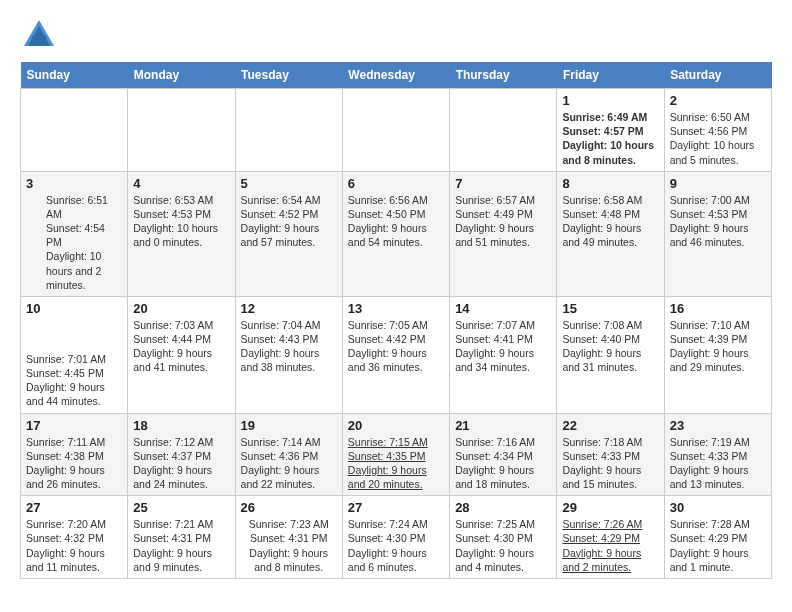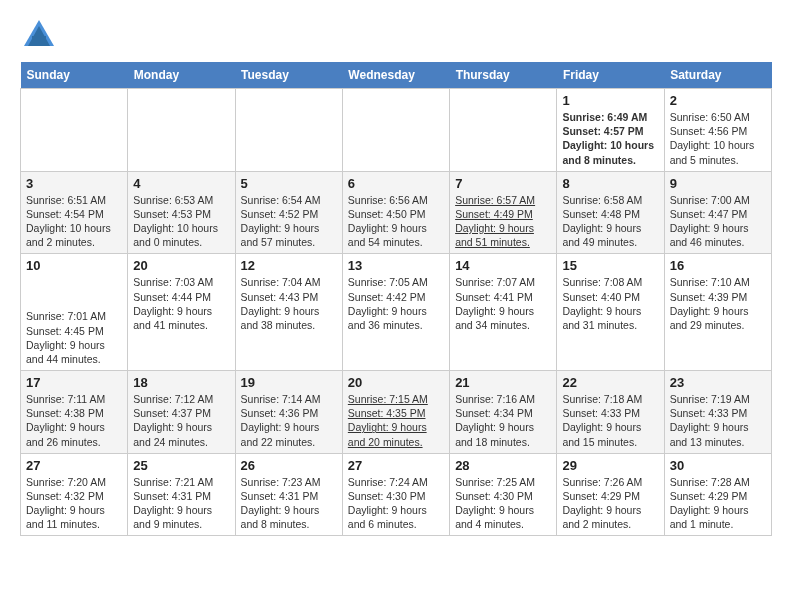--- a/index.html
+++ b/index.html
@@ -148,21 +148,21 @@
         <td>
           <span class="day-number">2</span>
           <div class="day-info" style="white-space: pre-line;">Sunrise: 6:50 AM
 Sunset: 4:56 PM
 Daylight: 10 hours and 5 minutes.</div>
         </td>
       </tr>
       <tr>
         <td>
           <span class="day-number">3</span>
-          <div class="day-info" style="white-space: pre-line;">Sunrise: 6:51 AM
+          <div class="day-info" style="white-space: pre-line; margin-left: 20px;">Sunrise: 6:51 AM
 Sunset: 4:54 PM
 Daylight: 10 hours and 2 minutes.</div>
         </td>
         <td>
           <span class="day-number">4</span>
           <div class="day-info" style="white-space: pre-line;">Sunrise: 6:53 AM
 Sunset: 4:53 PM
 Daylight: 10 hours and 0 minutes.</div>
         </td>
         <td>
@@ -172,34 +172,34 @@
 Daylight: 9 hours and 57 minutes.</div>
         </td>
         <td>
           <span class="day-number">6</span>
           <div class="day-info" style="white-space: pre-line;">Sunrise: 6:56 AM
 Sunset: 4:50 PM
 Daylight: 9 hours and 54 minutes.</div>
         </td>
         <td>
           <span class="day-number">7</span>
-          <div class="day-info" style="white-space: pre-line; text-decoration: underline;">Sunrise: 6:57 AM
+          <div class="day-info" style="white-space: pre-line;">Sunrise: 6:57 AM
 Sunset: 4:49 PM
 Daylight: 9 hours and 51 minutes.</div>
         </td>
         <td>
           <span class="day-number">8</span>
           <div class="day-info" style="white-space: pre-line;">Sunrise: 6:58 AM
 Sunset: 4:48 PM
 Daylight: 9 hours and 49 minutes.</div>
         </td>
         <td>
           <span class="day-number">9</span>
           <div class="day-info" style="white-space: pre-line;">Sunrise: 7:00 AM
-Sunset: 4:47 PM
+Sunset: 4:53 PM
 Daylight: 9 hours and 46 minutes.</div>
         </td>
       </tr>
       <tr>
         <td>
           <span class="day-number">10</span>
           <div class="day-info" style="white-space: pre-line; margin-top: 36px;">Sunrise: 7:01 AM
 Sunset: 4:45 PM
 Daylight: 9 hours and 44 minutes.</div>
         </td>
@@ -292,39 +292,39 @@
 Daylight: 9 hours and 11 minutes.</div>
         </td>
         <td>
           <span class="day-number">25</span>
           <div class="day-info" style="white-space: pre-line;">Sunrise: 7:21 AM
 Sunset: 4:31 PM
 Daylight: 9 hours and 9 minutes.</div>
         </td>
         <td>
           <span class="day-number">26</span>
-          <div class="day-info" style="white-space: pre-line;">Sunrise: 7:23 AM
+          <div class="day-info" style="white-space: pre-line; text-align: center;">Sunrise: 7:23 AM
 Sunset: 4:31 PM
 Daylight: 9 hours and 8 minutes.</div>
         </td>
         <td>
           <span class="day-number">27</span>
           <div class="day-info" style="white-space: pre-line;">Sunrise: 7:24 AM
 Sunset: 4:30 PM
 Daylight: 9 hours and 6 minutes.</div>
         </td>
         <td>
           <span class="day-number">28</span>
           <div class="day-info" style="white-space: pre-line;">Sunrise: 7:25 AM
 Sunset: 4:30 PM
 Daylight: 9 hours and 4 minutes.</div>
         </td>
         <td>
           <span class="day-number">29</span>
-          <div class="day-info" style="white-space: pre-line;">Sunrise: 7:26 AM
+          <div class="day-info" style="white-space: pre-line; text-decoration: underline;">Sunrise: 7:26 AM
 Sunset: 4:29 PM
 Daylight: 9 hours and 2 minutes.</div>
         </td>
         <td>
           <span class="day-number">30</span>
           <div class="day-info" style="white-space: pre-line;">Sunrise: 7:28 AM
 Sunset: 4:29 PM
 Daylight: 9 hours and 1 minute.</div>
         </td>
       </tr>

